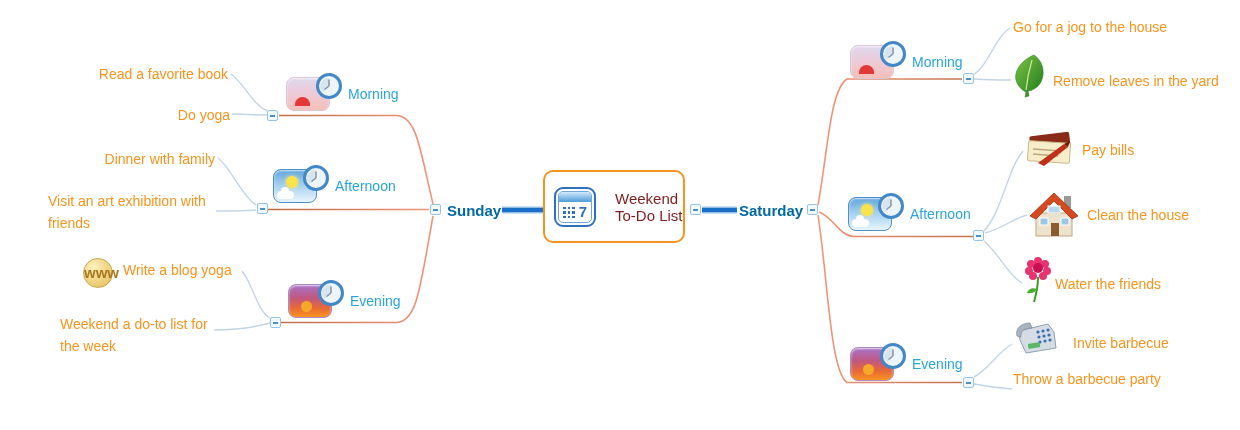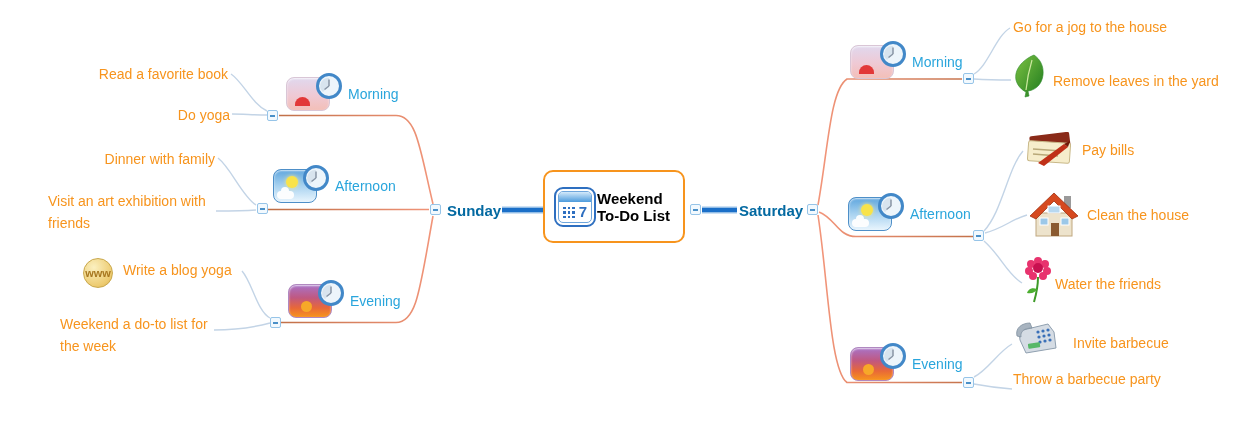--- a/index.html
+++ b/index.html
@@ -4,21 +4,21 @@
 <style>
   html,body{margin:0;padding:0;background:#fff;}
   .canvas{position:relative;width:1240px;height:430px;background:#fff;
           font-family:"Liberation Sans",sans-serif;overflow:hidden;}
   svg.wires{position:absolute;left:0;top:0;}
 
   
   .center-node{position:absolute;left:543px;top:170px;width:142px;height:73px;
     box-sizing:border-box;border:2px solid #F7941D;border-radius:10px;background:#fff;
     display:flex;align-items:center;padding-left:9px;}
-  .center-title{margin-left:1px;font-size:15px;font-weight:bold;color:#000000;line-height:17px;}
+  .center-title{margin-left:19px;font-size:15px;font-weight:normal;color:#7f1d1d;line-height:17px;}
   .cal{width:42px;height:40px;box-sizing:border-box;border:2px solid #2E6FC0;border-radius:9px;
     background:#fff;padding:2px;flex:none;}
   .cal-inner{width:100%;height:100%;box-sizing:border-box;border:1px solid #6FA6DC;border-radius:5px;overflow:hidden;background:#fff;}
   .cal-head{height:10px;background:linear-gradient(180deg,#D3E9FA,#4D9BDC);}
   .cal-body{position:relative;height:22px;}
   .cal-dots{position:absolute;left:4px;top:5px;width:12px;height:12px;
     display:grid;grid-template-columns:repeat(3,1fr);grid-gap:1.5px;}
   .cal-dots i{width:2.5px;height:2.5px;background:#2E6FC0;}
   .cal-num{position:absolute;right:4px;top:1px;font-size:15px;font-weight:bold;color:#2E6FC0;}
 
@@ -46,21 +46,21 @@
   .icon-abs{position:absolute;}
 
   
   .toggle{position:absolute;width:11px;height:11px;box-sizing:border-box;border:1px solid #96C4E8;
     background:#F2F9FE;border-radius:2px;}
   .toggle i{position:absolute;left:2px;top:4px;width:5px;height:1.5px;background:#4A90C8;}
 
   
   .globe{width:30px;height:30px;border-radius:50%;box-sizing:border-box;border:1px solid #C9A84C;
     background:radial-gradient(circle at 35% 30%,#FBF0C0,#EDCB70 70%,#D8AE50);
-    font-size:11px;font-weight:bold;color:#A87820;text-align:center;line-height:28px;}
+    font-size:15px;font-weight:bold;color:#A87820;text-align:center;line-height:28px;}
 
   
   .docwrap{width:48px;height:50px;position:relative;}
   .doc{position:absolute;left:13px;top:2px;width:31px;height:44px;box-sizing:border-box;
     background:linear-gradient(180deg,#FFFFFF,#EAF0F7);border:1px solid #B8C0CC;}
   .doc:before{content:"";position:absolute;right:-1px;top:-1px;border-style:solid;border-width:0 9px 9px 0;
     border-color:#fff #fff #CDD6E0 #CDD6E0;}
   .doc-word{position:absolute;right:3px;top:6px;font-family:"Liberation Serif",serif;
     font-style:italic;font-size:8px;color:#7888C0;}
 </style>

